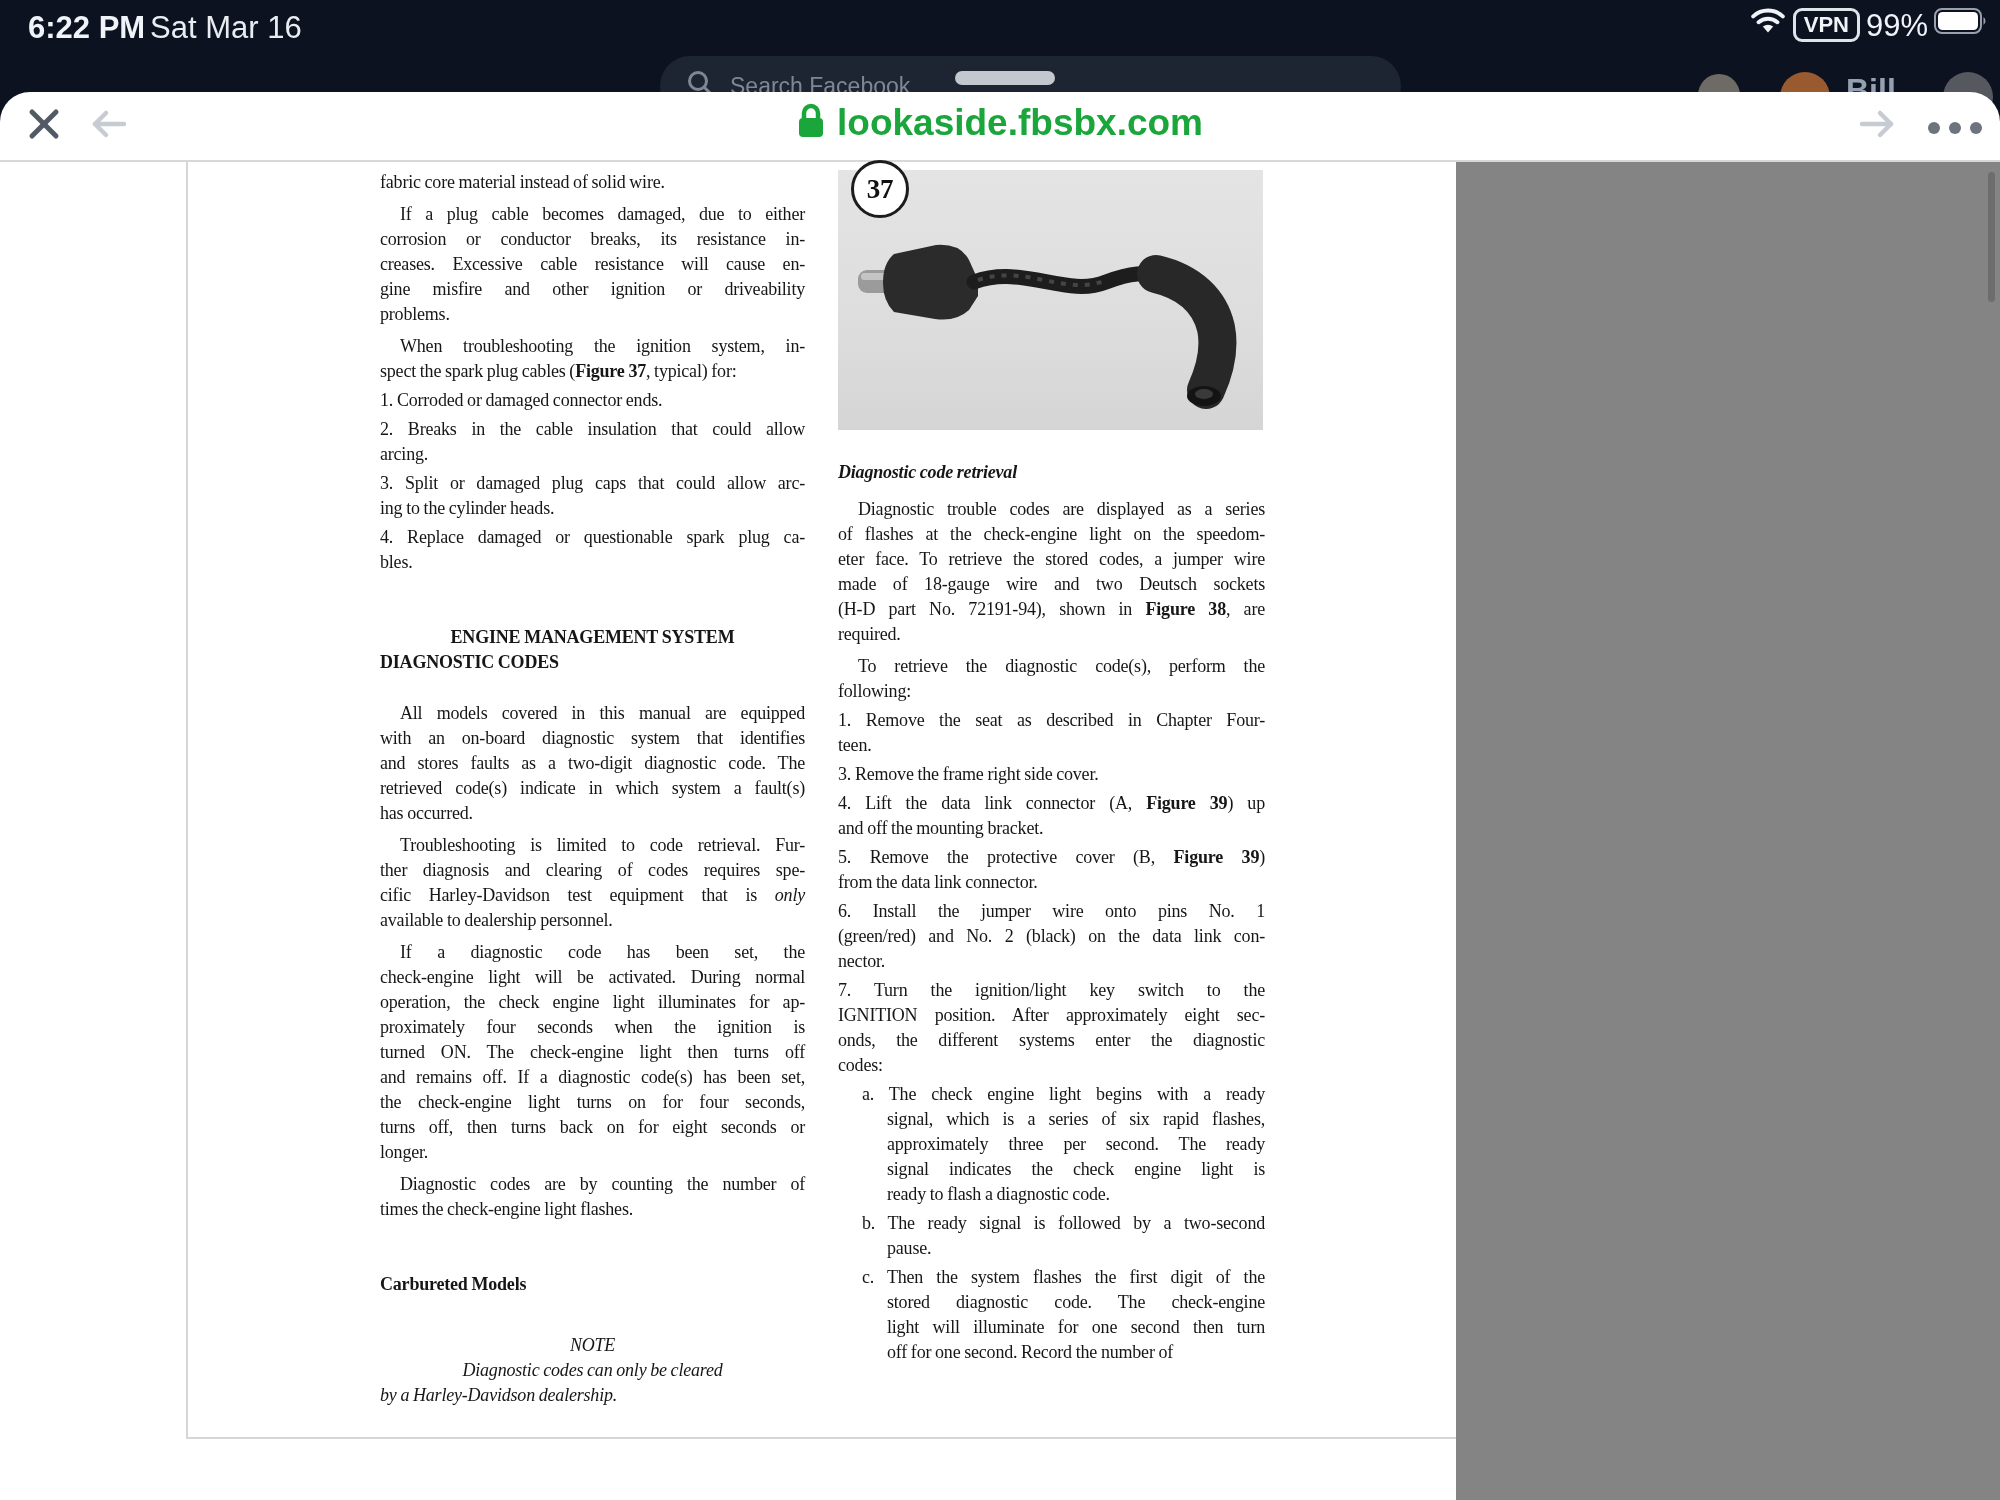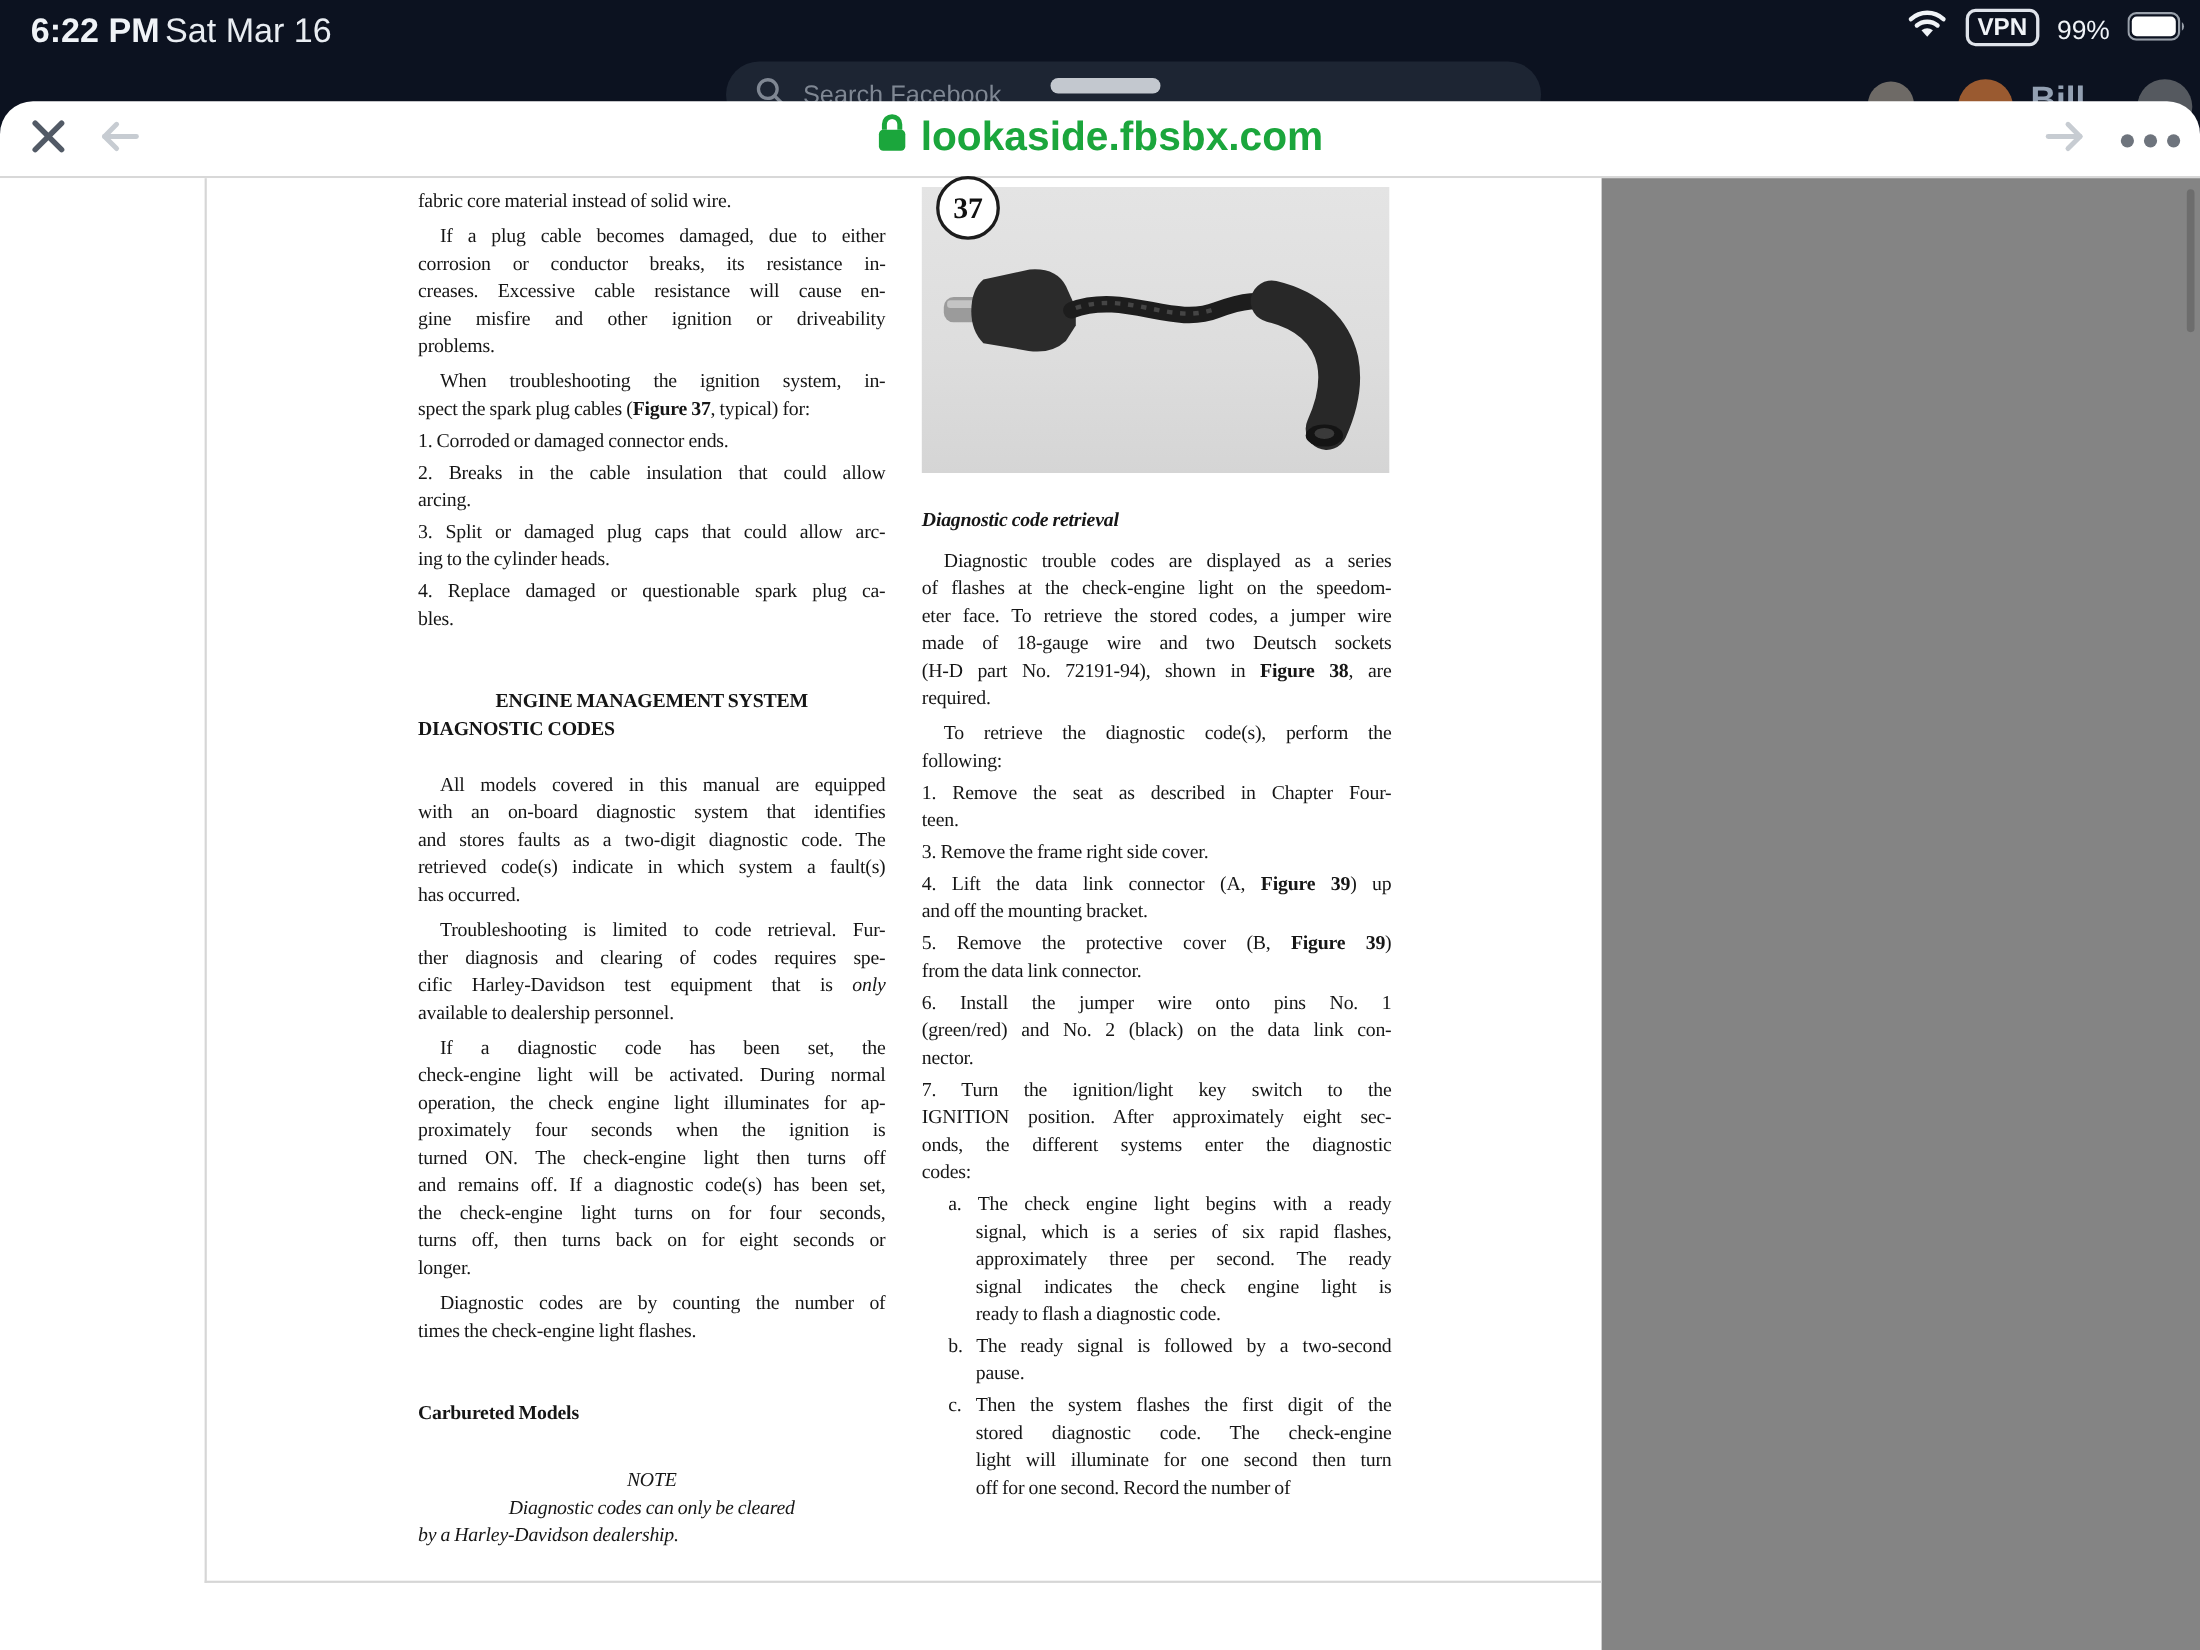--- a/index.html
+++ b/index.html
@@ -3,24 +3,24 @@
 <meta charset="utf-8">
 <style>
   html,body{margin:0;padding:0;}
   body{width:2000px;height:1500px;position:relative;overflow:hidden;background:#fff;
        font-family:"Liberation Sans",sans-serif;}
 
   
   .app-bg{position:absolute;left:0;top:0;width:2000px;height:180px;background:#0c1220;}
   .status-time{position:absolute;left:28px;top:10px;font-size:31px;font-weight:700;color:#f0f3f7;}
   .status-date{position:absolute;left:150px;top:10px;font-size:31px;font-weight:400;color:#e9edf2;}
-  .status-right{position:absolute;right:12px;top:8px;display:flex;align-items:flex-end;gap:16px;}
+  .status-right{position:absolute;right:12px;top:8px;display:flex;align-items:flex-start;gap:6px;}
   .vpn-badge{border:3px solid #dfe3ea;border-radius:9px;padding:0px 8px;font-size:22px;
              font-weight:600;color:#f0f3f7;line-height:28px;}
-  .status-pct{font-size:24px;font-weight:500;color:#f0f3f7;}
+  .status-pct{font-size:31px;font-weight:500;color:#f0f3f7;}
 
   .search-pill{position:absolute;left:660px;top:56px;width:715px;height:60px;background:#1d2533;
                border-radius:30px;display:flex;align-items:center;padding-left:26px;gap:16px;
                color:#7f8793;font-size:23px;}
   .grabber{position:absolute;left:955px;top:71px;width:100px;height:14px;border-radius:8px;background:#c3c8cf;}
   .bg-avatar{position:absolute;border-radius:50%;}
   .bg-bill{position:absolute;left:1846px;top:72px;font-size:32px;font-weight:700;color:#93a0b2;}
 
   
   .sheet{position:absolute;left:0;top:92px;width:2000px;height:1408px;background:#ffffff;

